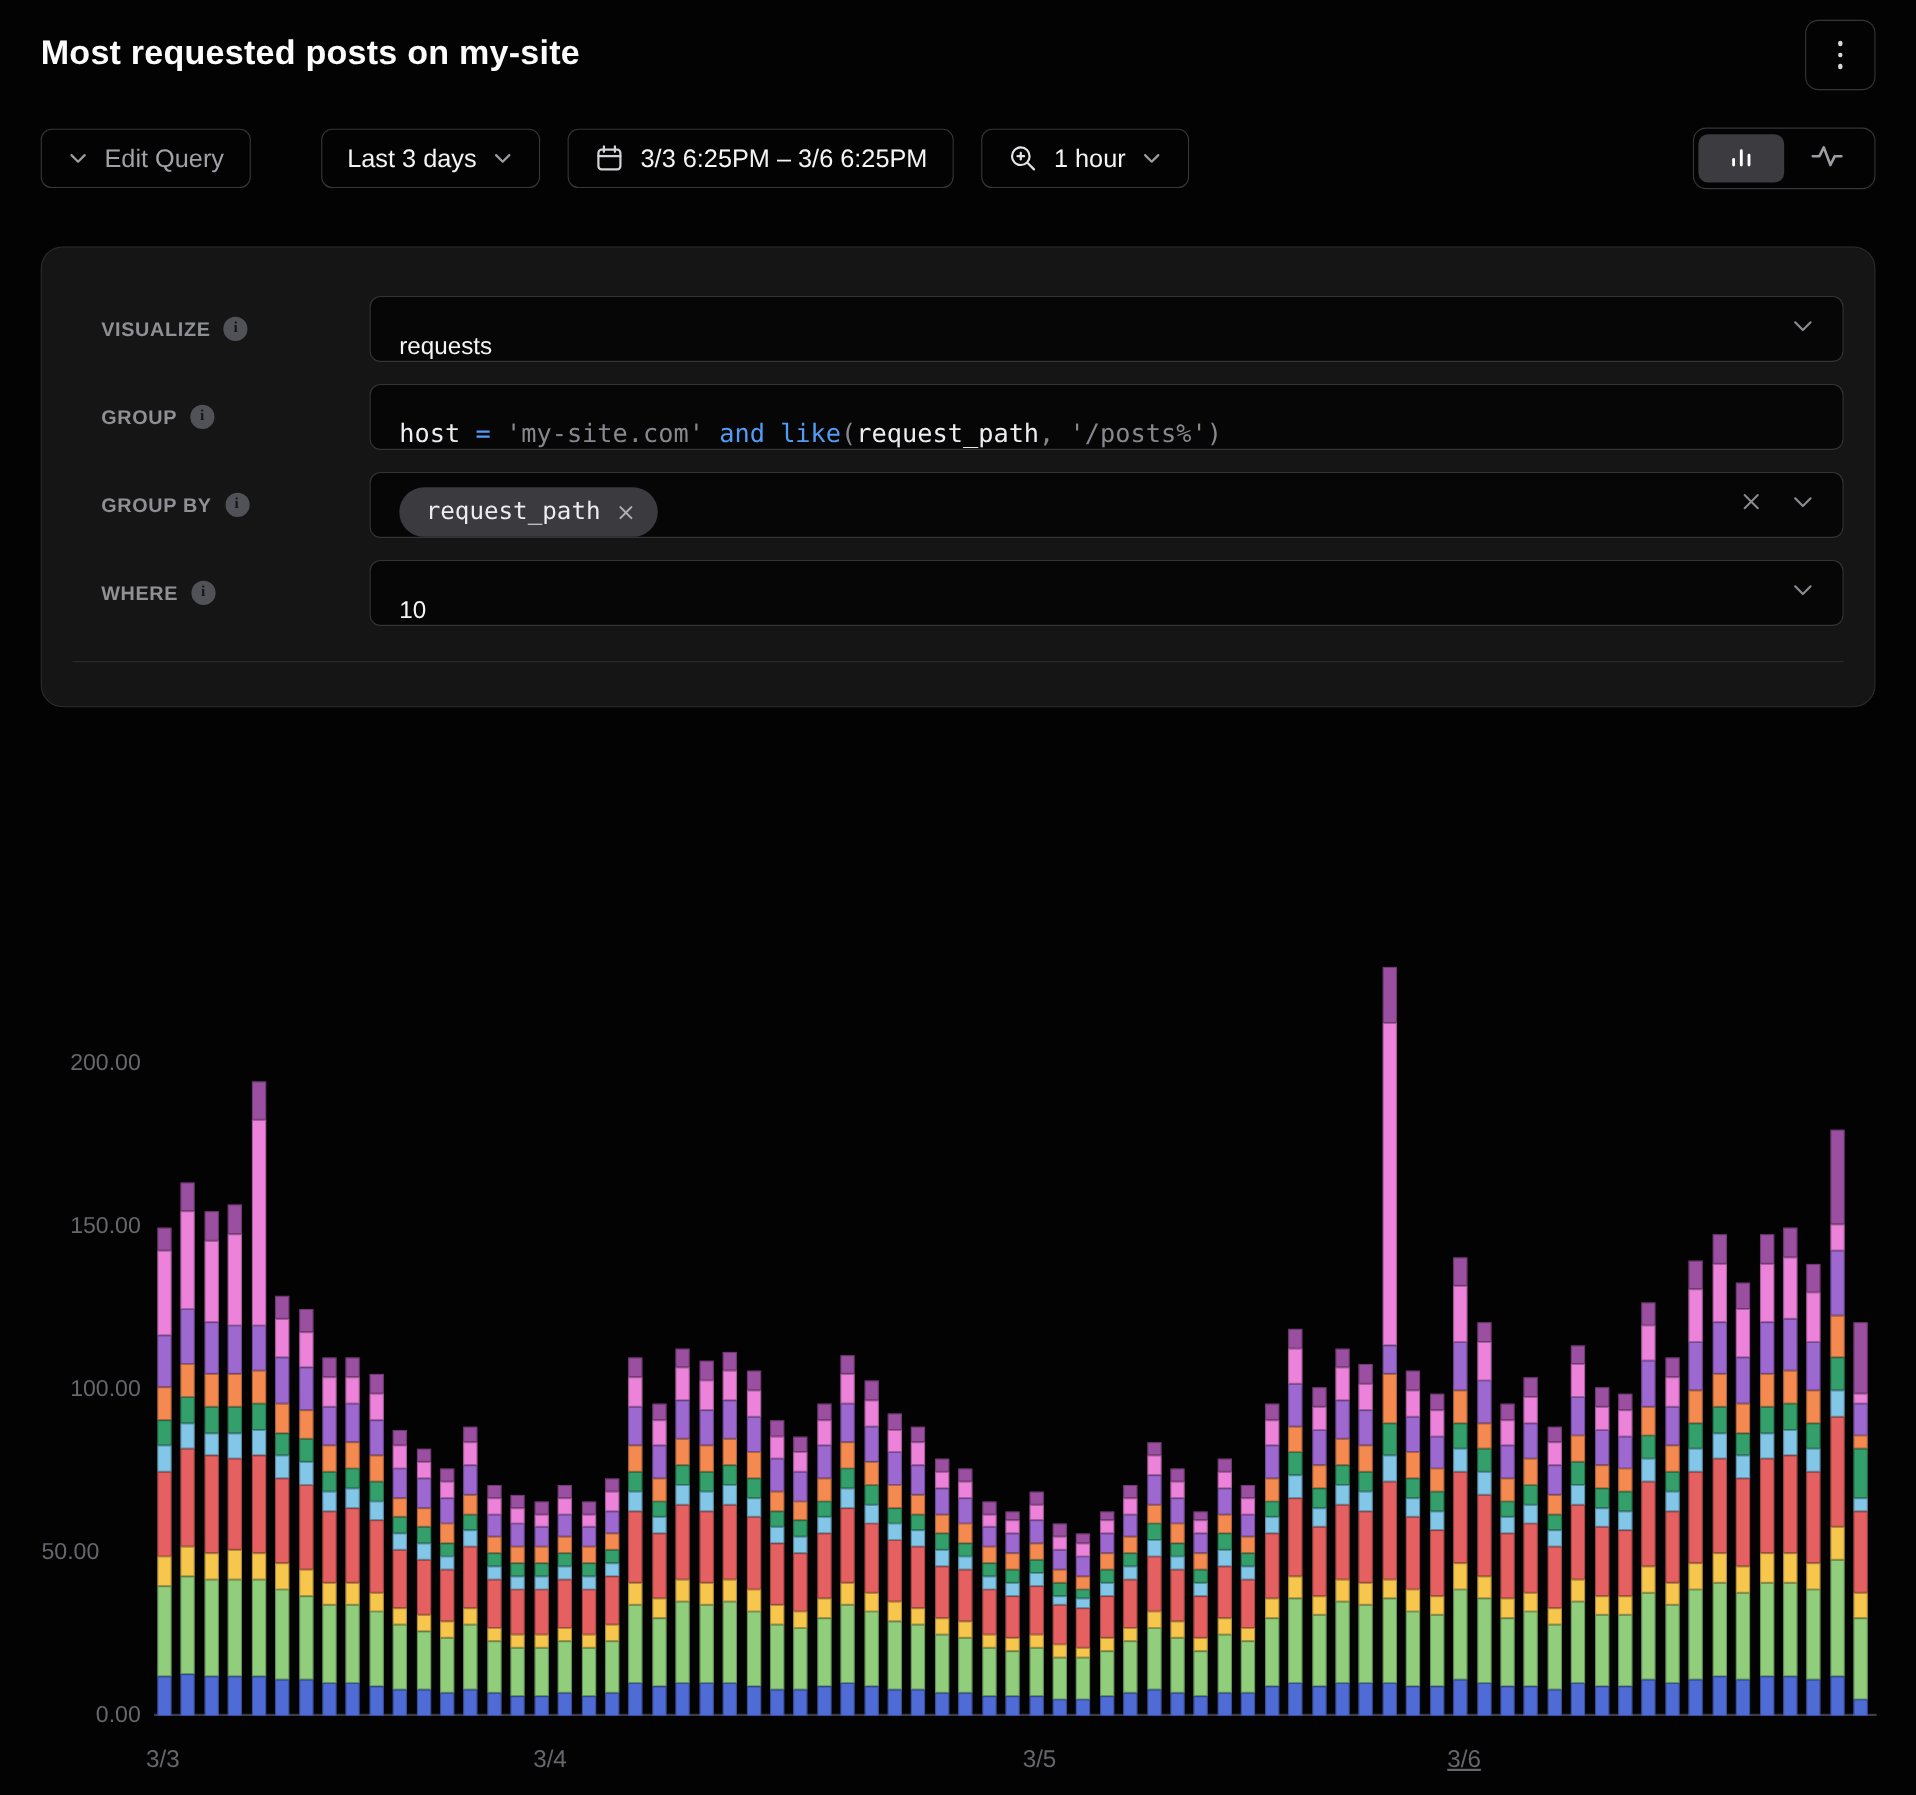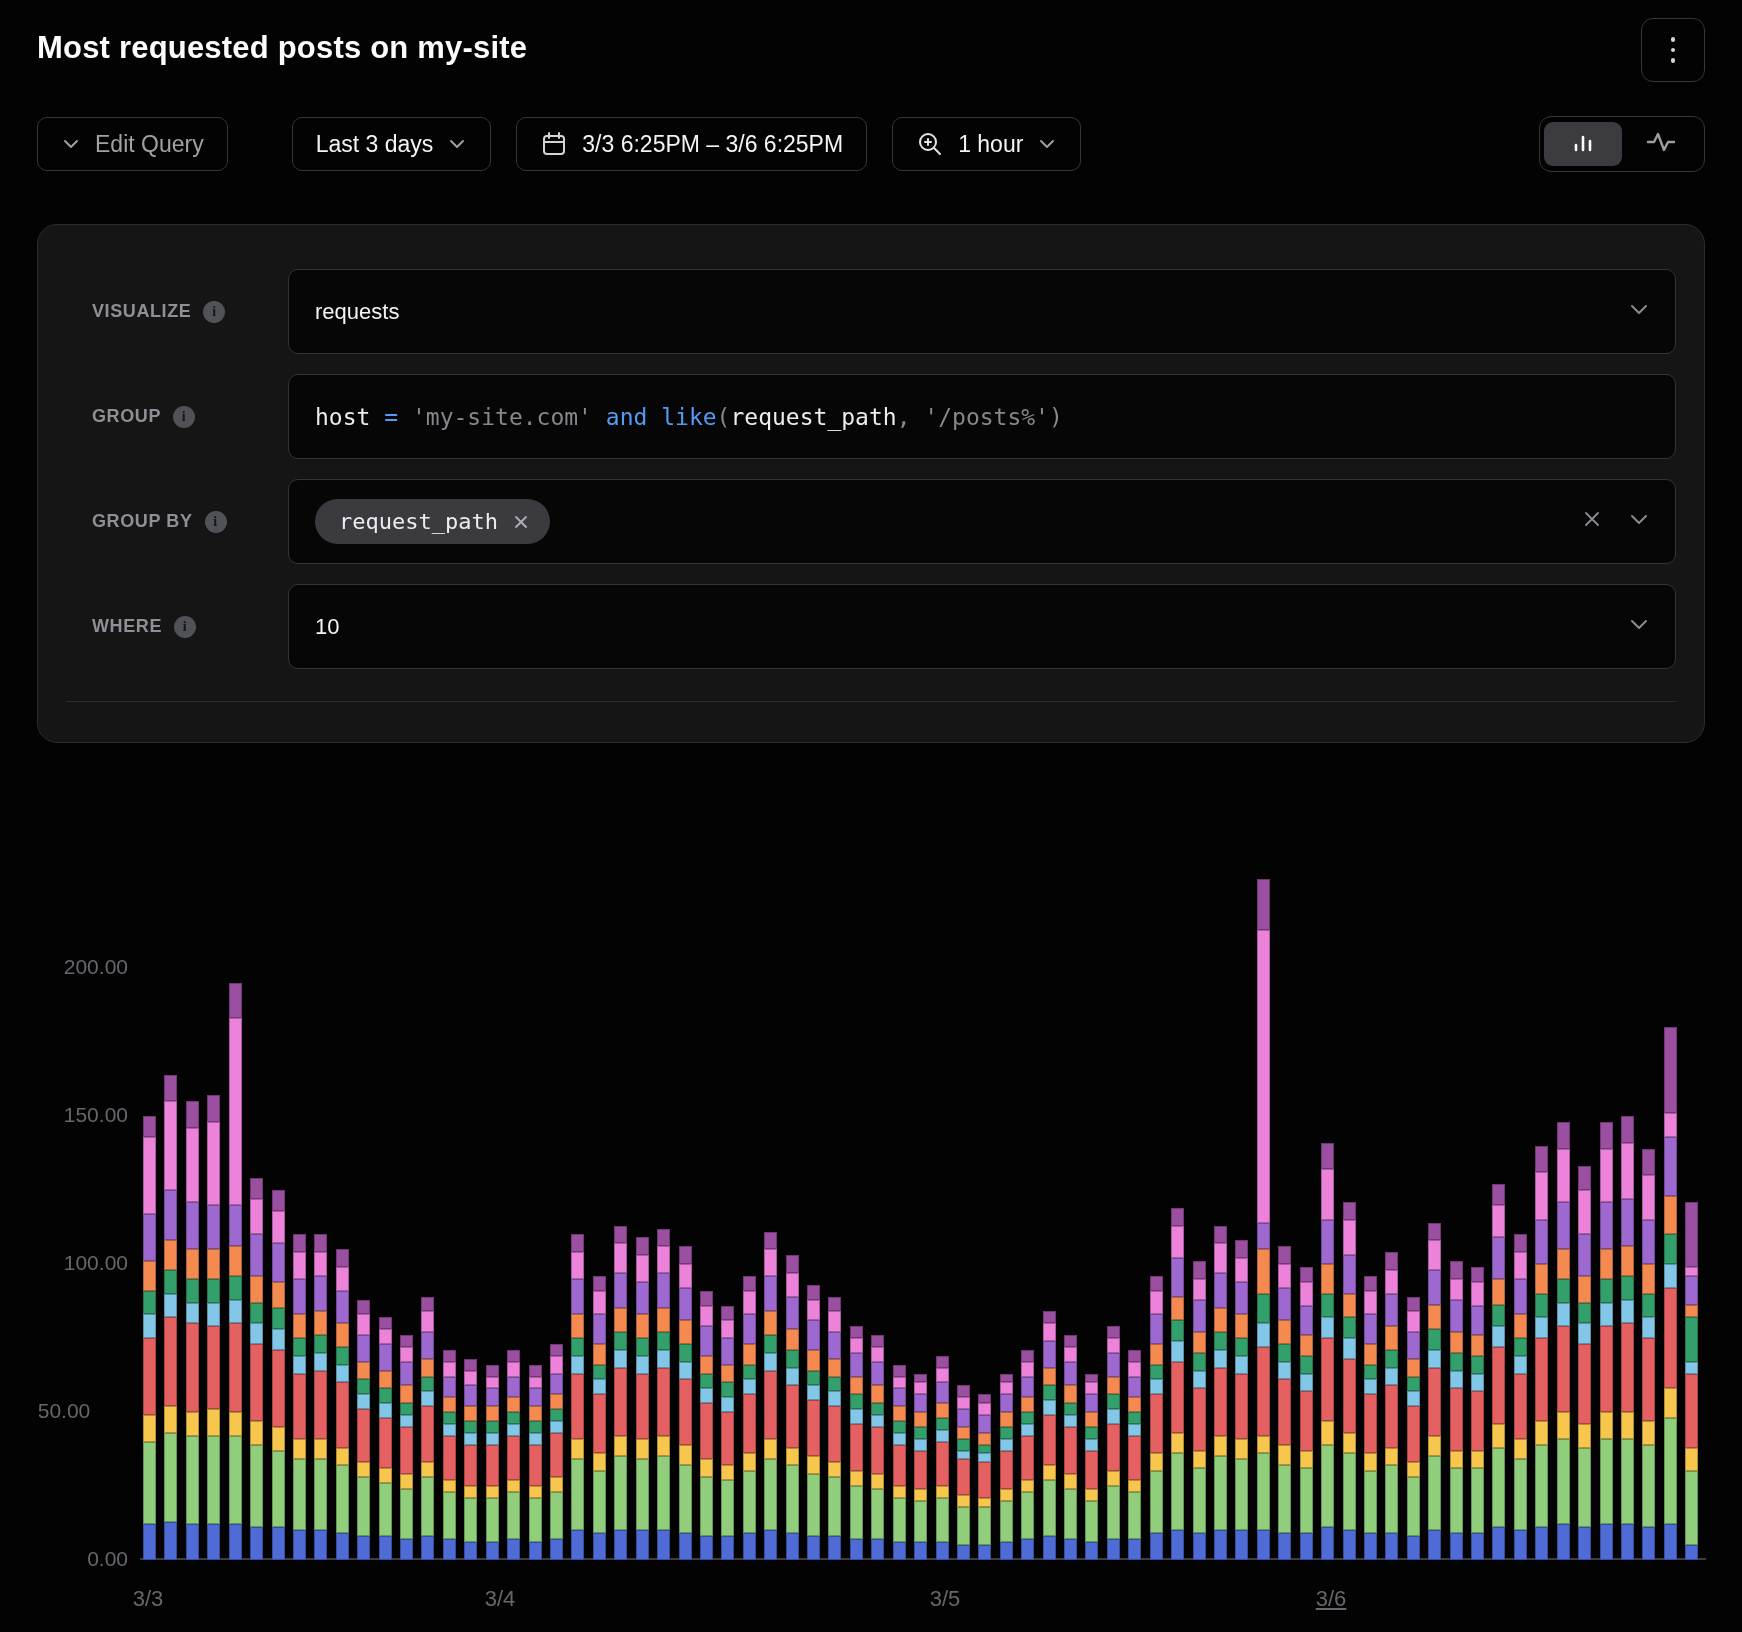--- a/index.html
+++ b/index.html
@@ -40,22 +40,22 @@
     margin-top:52px; border:1.5px solid #2c2c30; border-radius:20px; background:#151515;
     padding:44px 28px 40px 28px;
   }
   .q-row { display:grid; grid-template-columns:222px 1fr; align-items:center; margin-bottom:20px; }
   .q-label { display:flex; align-items:center; gap:12px; padding-left:26px;
     font-size:18px; font-weight:bold; letter-spacing:.6px; color:#8f8f96; }
   .info-dot { width:22px; height:22px; border-radius:50%; background:#515158; color:#161618;
     font-size:14px; font-weight:bold; display:flex; align-items:center; justify-content:center;
     font-family:"Liberation Serif", serif; }
   .q-field {
-    position:relative; height:85px; background:#060606; border:1.5px solid #333338; border-radius:10px;
-    display:flex; align-items:center; padding:0 70px 0 26px; font-size:22px; color:#f4f4f5;
+    position:relative; height:60px; background:#060606; border:1.5px solid #333338; border-radius:10px;
+    display:flex; align-items:flex-end; padding:0 70px 0 26px; font-size:22px; color:#f4f4f5;margin-left:48px;
   }
   .q-field .chevron { position:absolute; right:24px; top:50%; transform:translateY(-50%); }
   .q-field .clear-x { position:absolute; right:72px; top:50%; transform:translateY(-50%); cursor:pointer; }
   .code { font-family:"DejaVu Sans Mono", monospace; font-size:23px; letter-spacing:0; }
   .tok-ident { color:#ececf1; }
   .tok-keyword { color:#549bf5; }
   .tok-string { color:#87878e; }
   .tok-punct { color:#87878e; }
   .chip {
     display:inline-flex; align-items:center; gap:14px; background:#3a3a3f; border-radius:24px;

